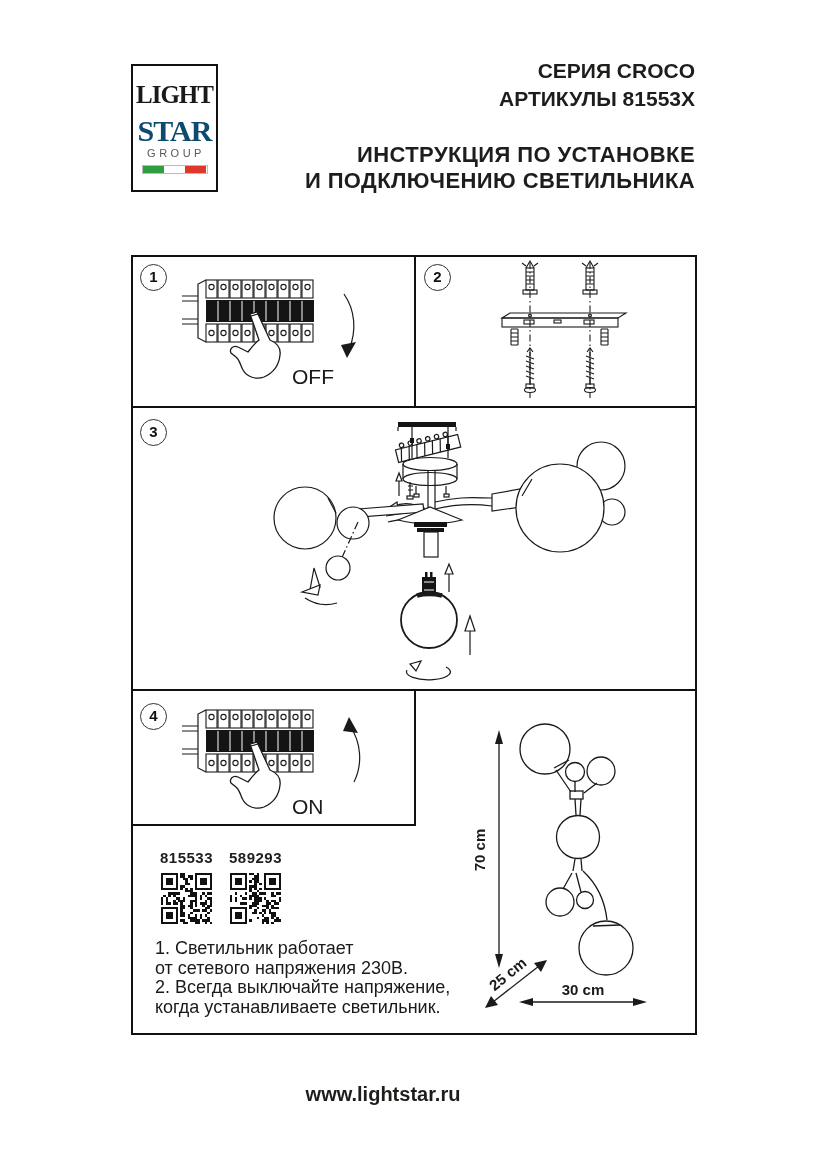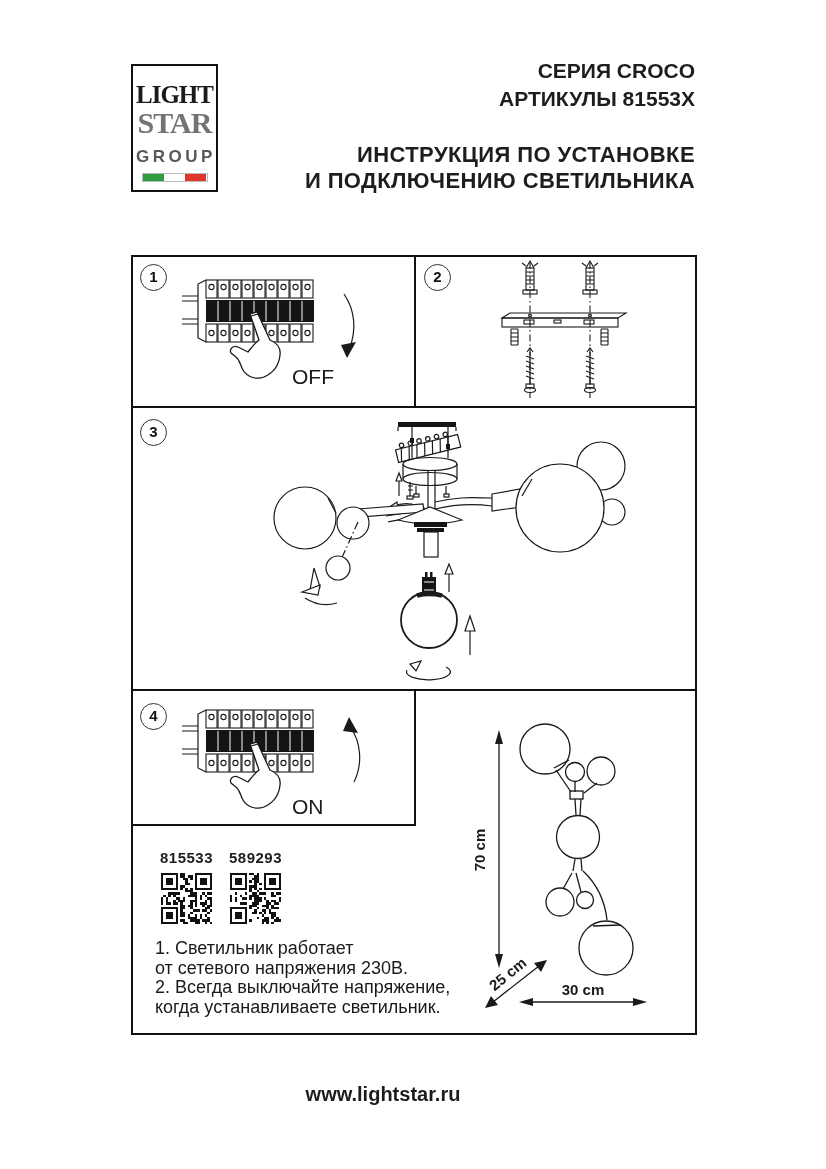--- a/index.html
+++ b/index.html
@@ -5,22 +5,22 @@
   html,body{margin:0;padding:0;background:#fff;}
   .page{position:relative;width:826px;height:1169px;background:#fff;overflow:hidden;
         font-family:"Liberation Sans",sans-serif;color:#1d1d1b;}
   .abs{position:absolute;}
   
   .logo-box{left:131px;top:64px;width:87px;height:128px;border:2px solid #111;
             box-sizing:border-box;text-align:center;}
   .logo-w1{font-family:"Liberation Serif",serif;font-weight:bold;font-size:25px;
            letter-spacing:-1px;line-height:1;margin-top:16px;color:#1a1a1a;}
   .logo-w2{font-family:"Liberation Serif",serif;font-weight:bold;font-size:30px;
-           letter-spacing:-1px;line-height:1;margin-top:1px;color:#737373;}
-  .logo-w3{font-size:17px;letter-spacing:3.5px;color:#58585a;margin-top:9px;margin-left:3px;font-weight:bold;}
+           letter-spacing:-1px;line-height:1;margin-top:9px;color:#0c4a6e;}
+  .logo-w3{font-size:11px;letter-spacing:3.5px;color:#58585a;margin-top:1px;margin-left:3px;}
   .flag{width:64px;height:7px;margin:6px auto 0 auto;display:flex;border:0.5px solid #bbb;}
   .flag div{flex:1;}
   .hdr{right:131px;top:57px;text-align:right;font-weight:bold;font-size:21px;line-height:28px;margin-left:24px;}
   .hdr2{right:131px;top:142px;text-align:right;font-weight:bold;font-size:22px;line-height:26px;letter-spacing:0.4px;margin-left:11px;}
   
   .frame{left:131px;top:255px;width:566px;height:780px;border:2px solid #111;box-sizing:border-box;}
   .line{background:#111;}
   .stepnum{width:27px;height:27px;border:1.6px solid #333;border-radius:50%;box-sizing:border-box;
            text-align:center;font-weight:bold;font-size:15px;line-height:24px;color:#111;}
   

